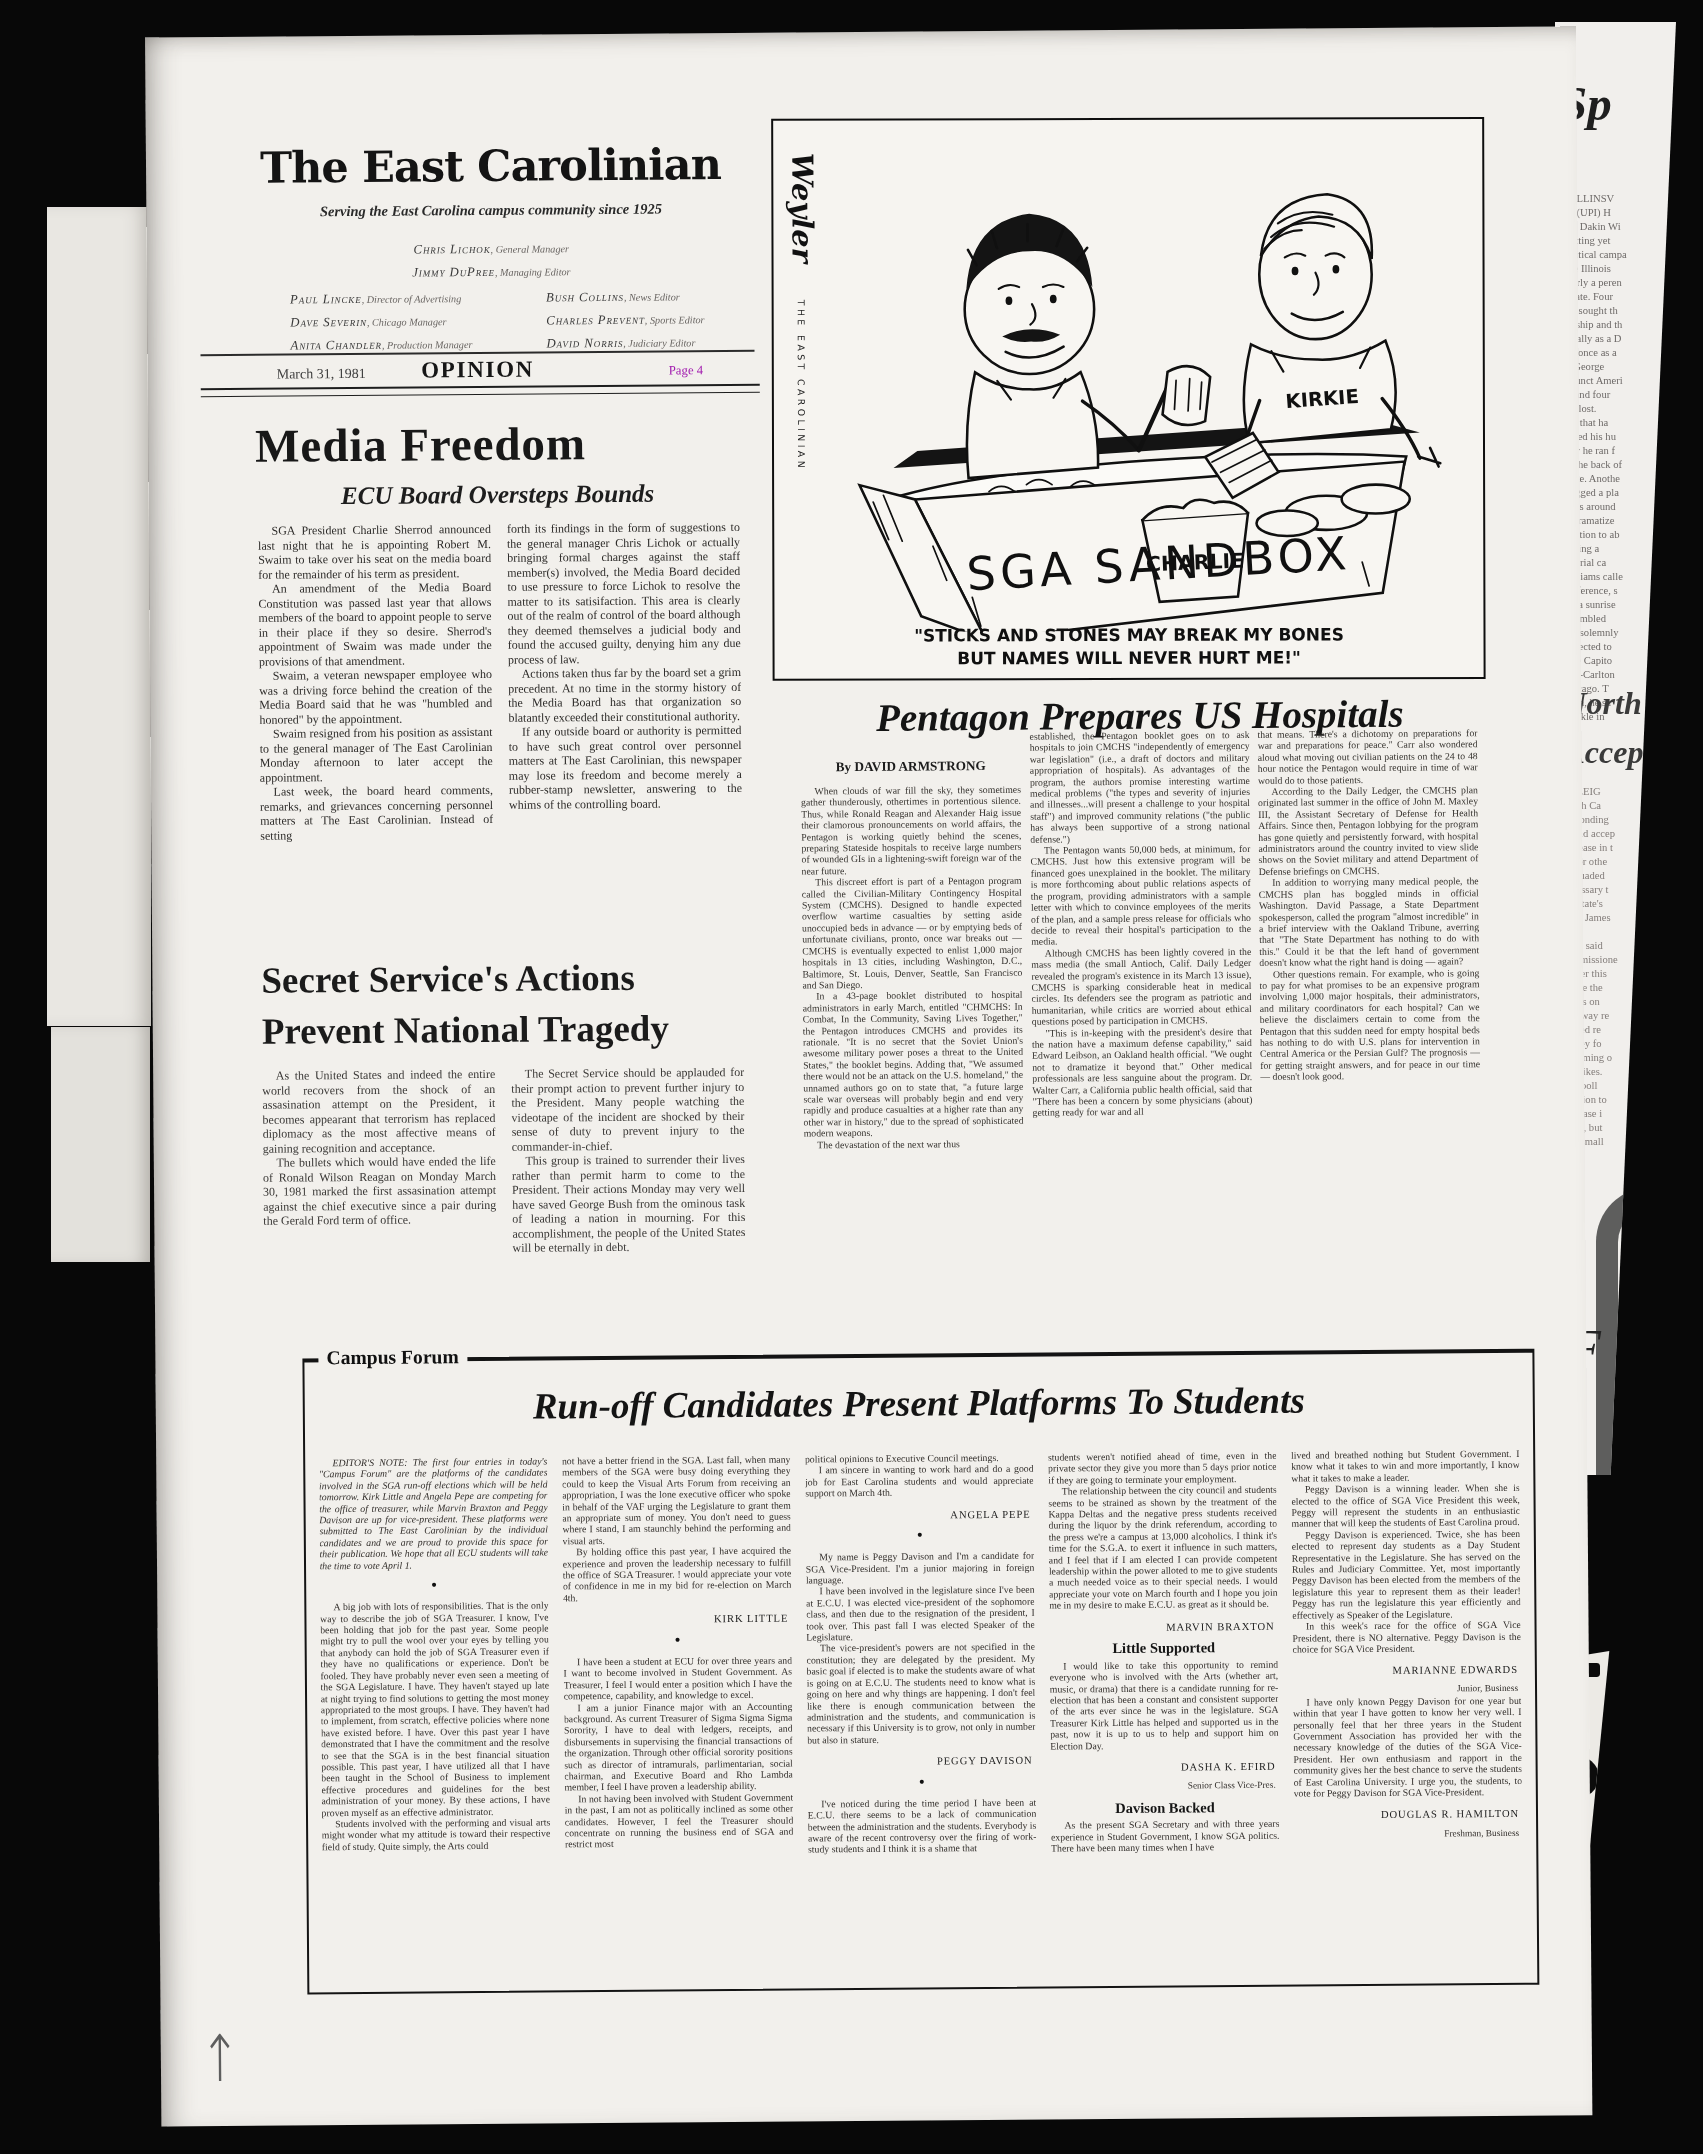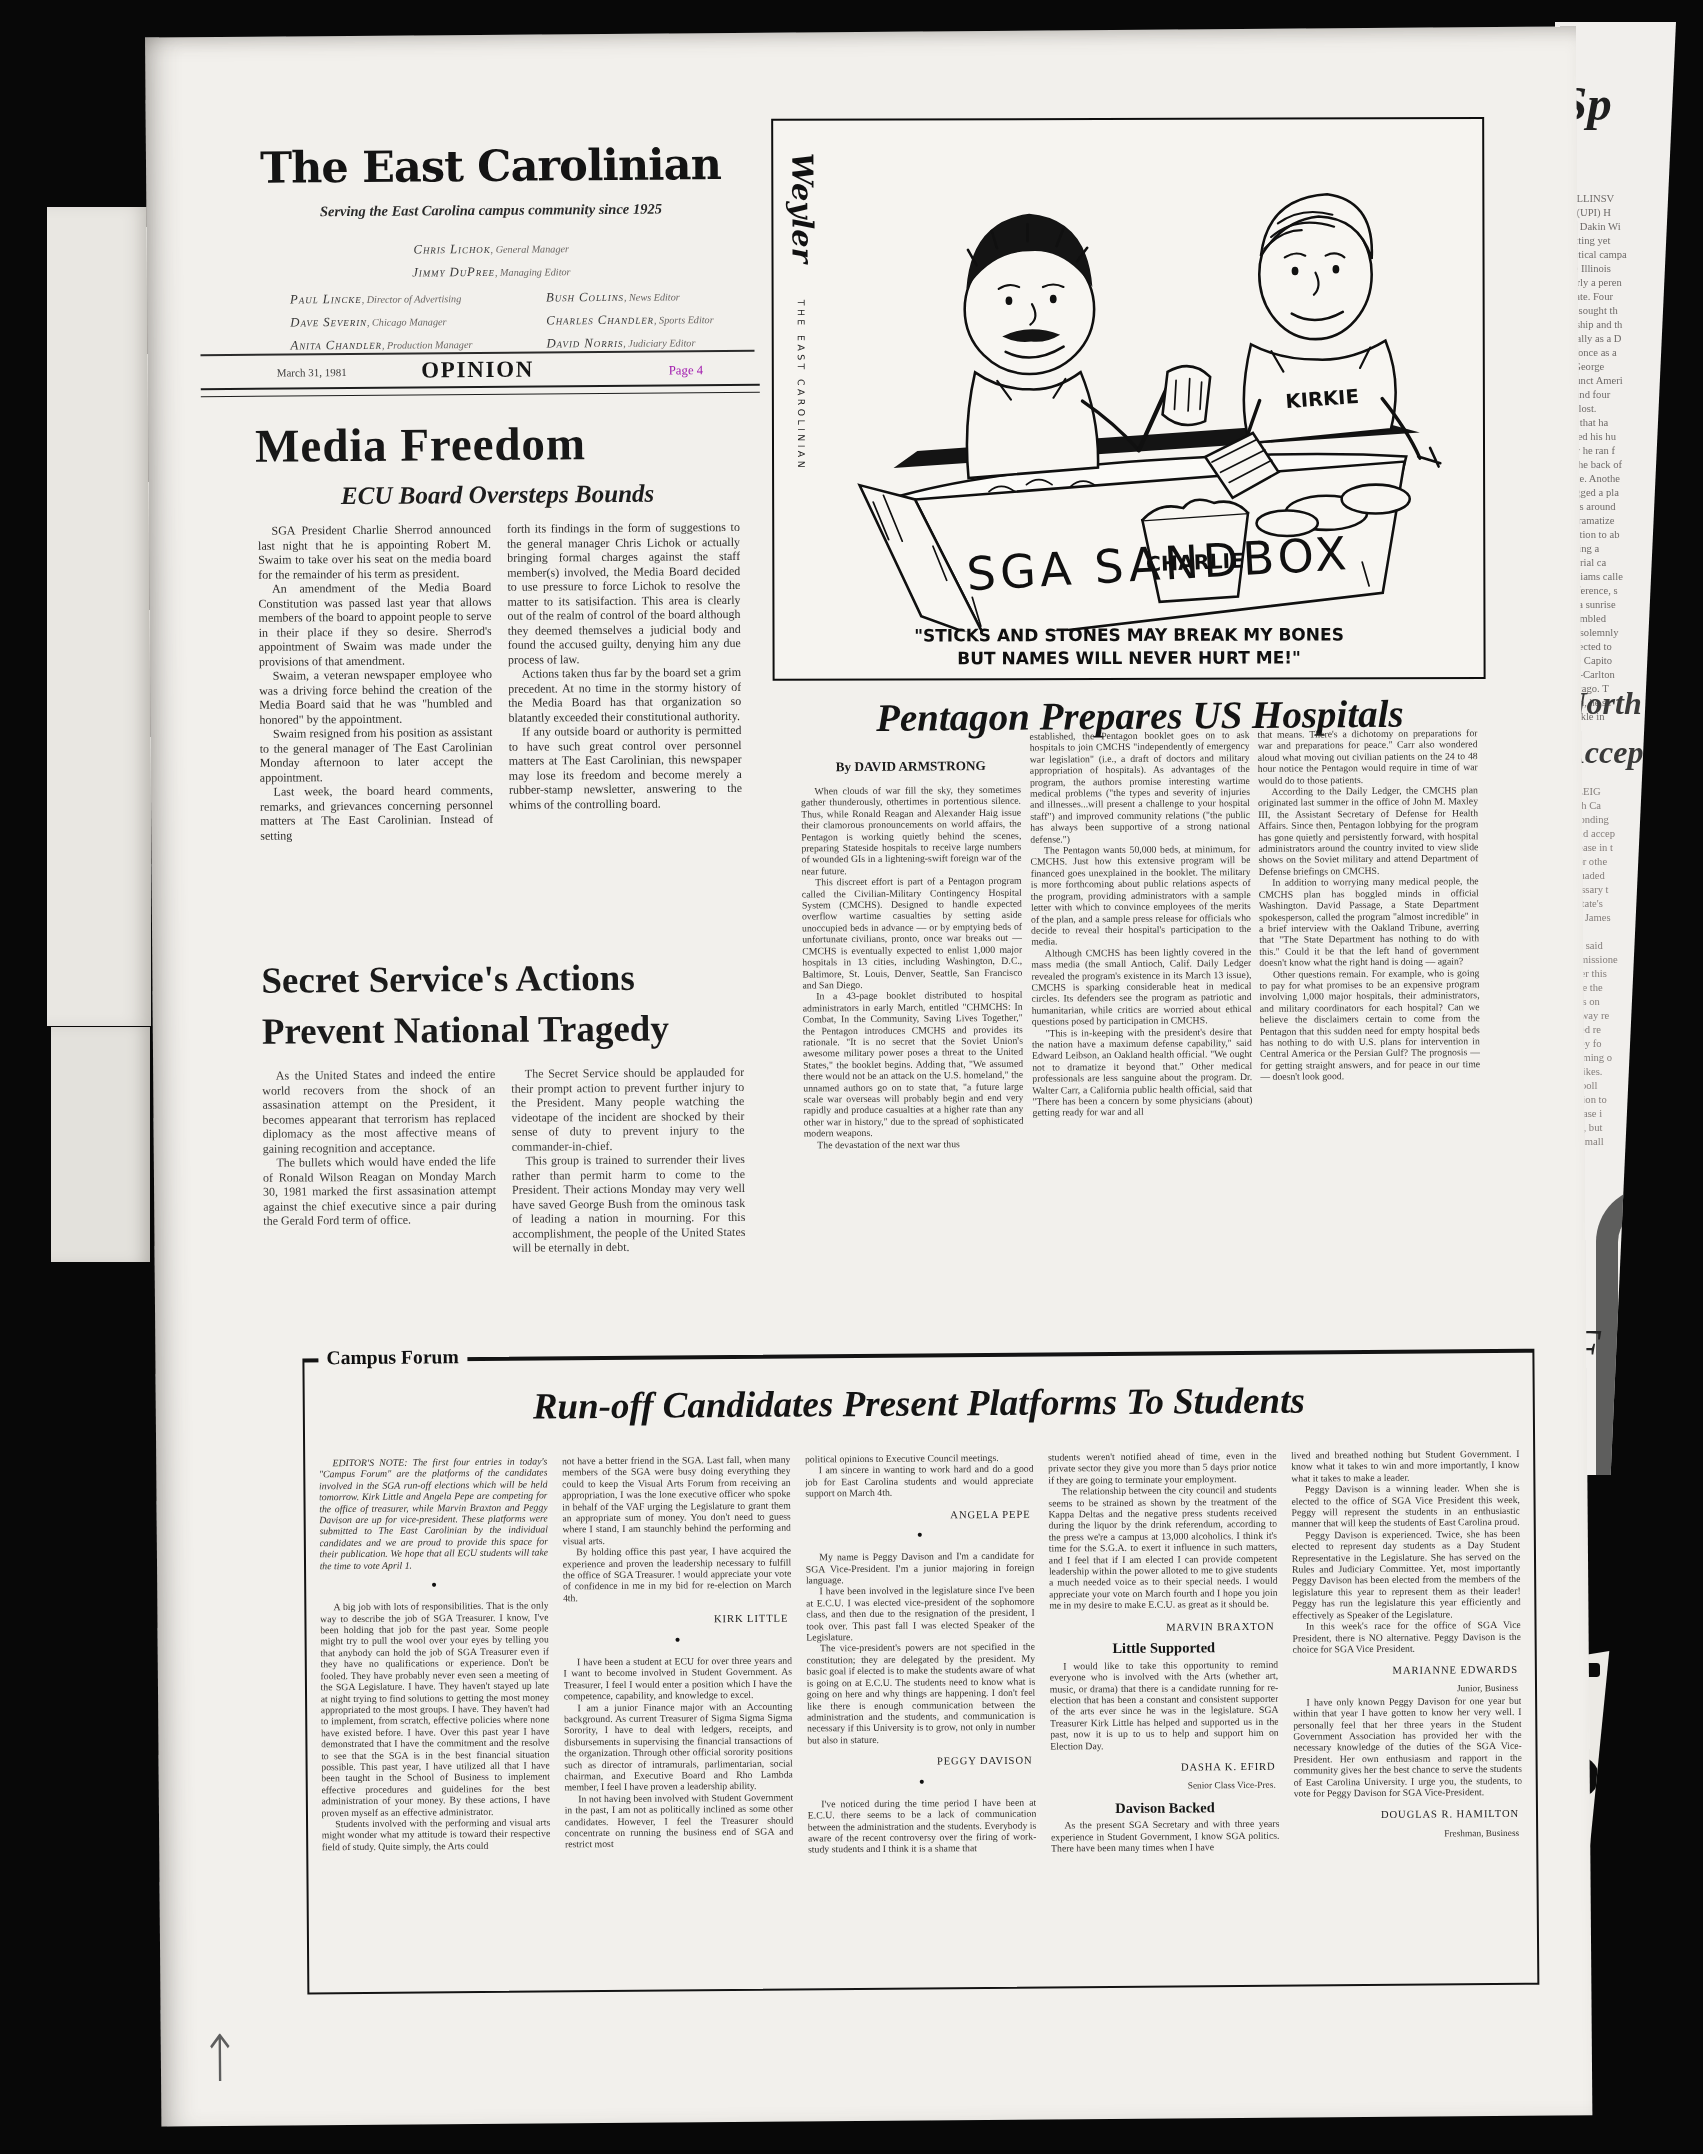--- a/index.html
+++ b/index.html
@@ -19,21 +19,21 @@
     font-family:"DejaVu Serif",serif;font-weight:bold;font-size:43px;letter-spacing:-0.9px;color:#141414;}
   .mast-tag{position:absolute;left:89px;top:167px;width:511px;text-align:center;
     font-style:italic;font-weight:600;font-size:14.5px;color:#2a2a2a;}
   .staff-center{position:absolute;left:89px;top:203px;width:511px;text-align:center;}
   .staff-col{position:absolute;width:256px;}
   .staff-line{font-size:12.8px;line-height:22px;color:#3a3a3a;white-space:nowrap;}
   .staff-name{font-variant:small-caps;letter-spacing:0.9px;font-style:italic;}
   .staff-role{font-style:italic;font-size:10.2px;color:#6a6663;}
   .rule1{position:absolute;left:53px;top:317px;width:554px;height:1.7px;background:#2b2b2b;}
   .rule2{position:absolute;left:53px;top:351px;width:559px;height:6px;border-top:2.6px solid #1d1d1d;border-bottom:0.9px solid #1d1d1d;}
-  .datebar-date{position:absolute;left:129px;top:330px;font-size:11px;color:#3f3f3f;}
+  .datebar-date{position:absolute;left:129px;top:330px;font-size:14px;color:#3f3f3f;}
   .datebar-sec{position:absolute;left:245px;top:322px;width:170px;text-align:center;
     font-weight:bold;font-size:23px;letter-spacing:1.7px;color:#161616;}
   .datebar-page{position:absolute;left:521px;top:330px;font-size:12.8px;color:#a21caf;}
   
   .mf-head{position:absolute;left:107px;top:382px;font-size:47px;font-weight:600;color:#181818;letter-spacing:0.9px;}
   .mf-sub{position:absolute;left:89px;top:446px;width:520px;text-align:center;
     font-style:italic;font-weight:bold;font-size:25px;color:#1d1d1d;}
   .ss-head{position:absolute;left:109px;top:918px;font-size:37px;font-weight:600;line-height:1.38;color:#1b1b1b;}
   .pent-head{position:absolute;left:646px;top:663px;width:687px;text-align:center;
     font-style:italic;font-weight:600;font-size:39px;color:#141414;}
@@ -177,21 +177,21 @@
         <div class="staff-line"><span class="staff-name">Chris Lichok</span><span class="staff-role">, General Manager</span></div>
         <div class="staff-line"><span class="staff-name">Jimmy DuPree</span><span class="staff-role">, Managing Editor</span></div>
       </div>
     <div class="staff-col" style="left:143px;top:252px;">
         <div class="staff-line"><span class="staff-name">Paul Lincke</span><span class="staff-role">, Director of Advertising</span></div>
         <div class="staff-line"><span class="staff-name">Dave Severin</span><span class="staff-role">, Chicago Manager</span></div>
         <div class="staff-line"><span class="staff-name">Anita Chandler</span><span class="staff-role">, Production Manager</span></div>
       </div>
     <div class="staff-col" style="left:399px;top:252px;">
         <div class="staff-line"><span class="staff-name">Bush Collins</span><span class="staff-role">, News Editor</span></div>
-        <div class="staff-line"><span class="staff-name">Charles Chandler</span><span class="staff-role">, Sports Editor</span></div>
+        <div class="staff-line"><span class="staff-name">Charles Prevent</span><span class="staff-role">, Sports Editor</span></div>
         <div class="staff-line"><span class="staff-name">David Norris</span><span class="staff-role">, Judiciary Editor</span></div>
       </div>
 
     <div class="rule1"></div>
     <div class="datebar-date">March 31, 1981</div>
     <div class="datebar-sec">OPINION</div>
     <div class="datebar-page">Page 4</div>
     <div class="rule2"></div>
 
     <div class="mf-head">Media Freedom</div>

